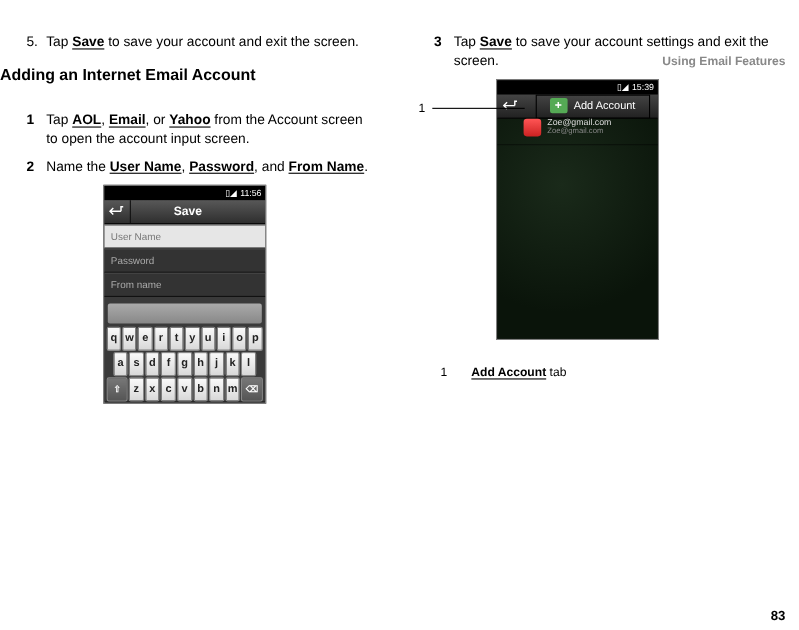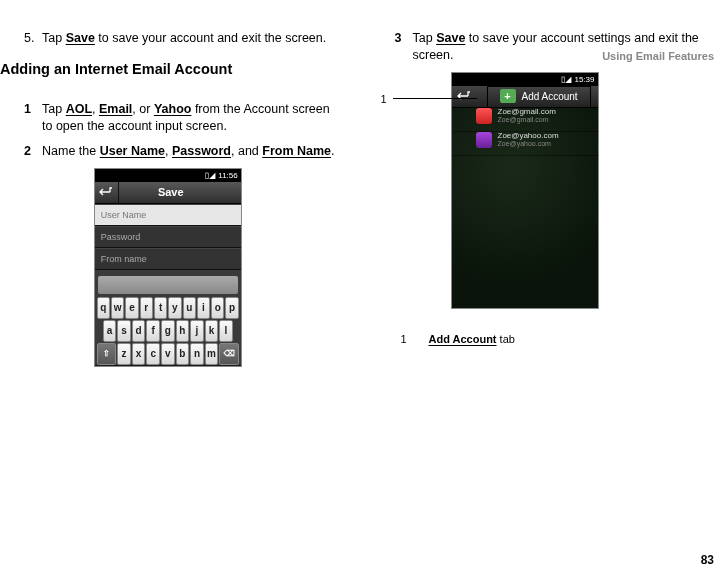--- a/index.html
+++ b/index.html
@@ -331,27 +331,20 @@
           <span>Add Account</span>
         </div>
         <div class="acct-bg">
           <div class="acct-row">
             <div class="acct-icon gmail"></div>
             <div class="acct-text">
               <span>Zoe@gmail.com</span>
               <span class="sub">Zoe@gmail.com</span>
             </div>
           </div>
-          <div class="acct-row">
-            <div class="acct-icon yahoo"></div>
-            <div class="acct-text">
-              <span>Zoe@yahoo.com</span>
-              <span class="sub">Zoe@yahoo.com</span>
-            </div>
-          </div>
         </div>
       </div>
     </div>
 
     <div class="legend">
       <div class="legend-num">1</div>
       <div>
         <span class="b u">Add Account</span><span> tab</span>
       </div>
     </div>

